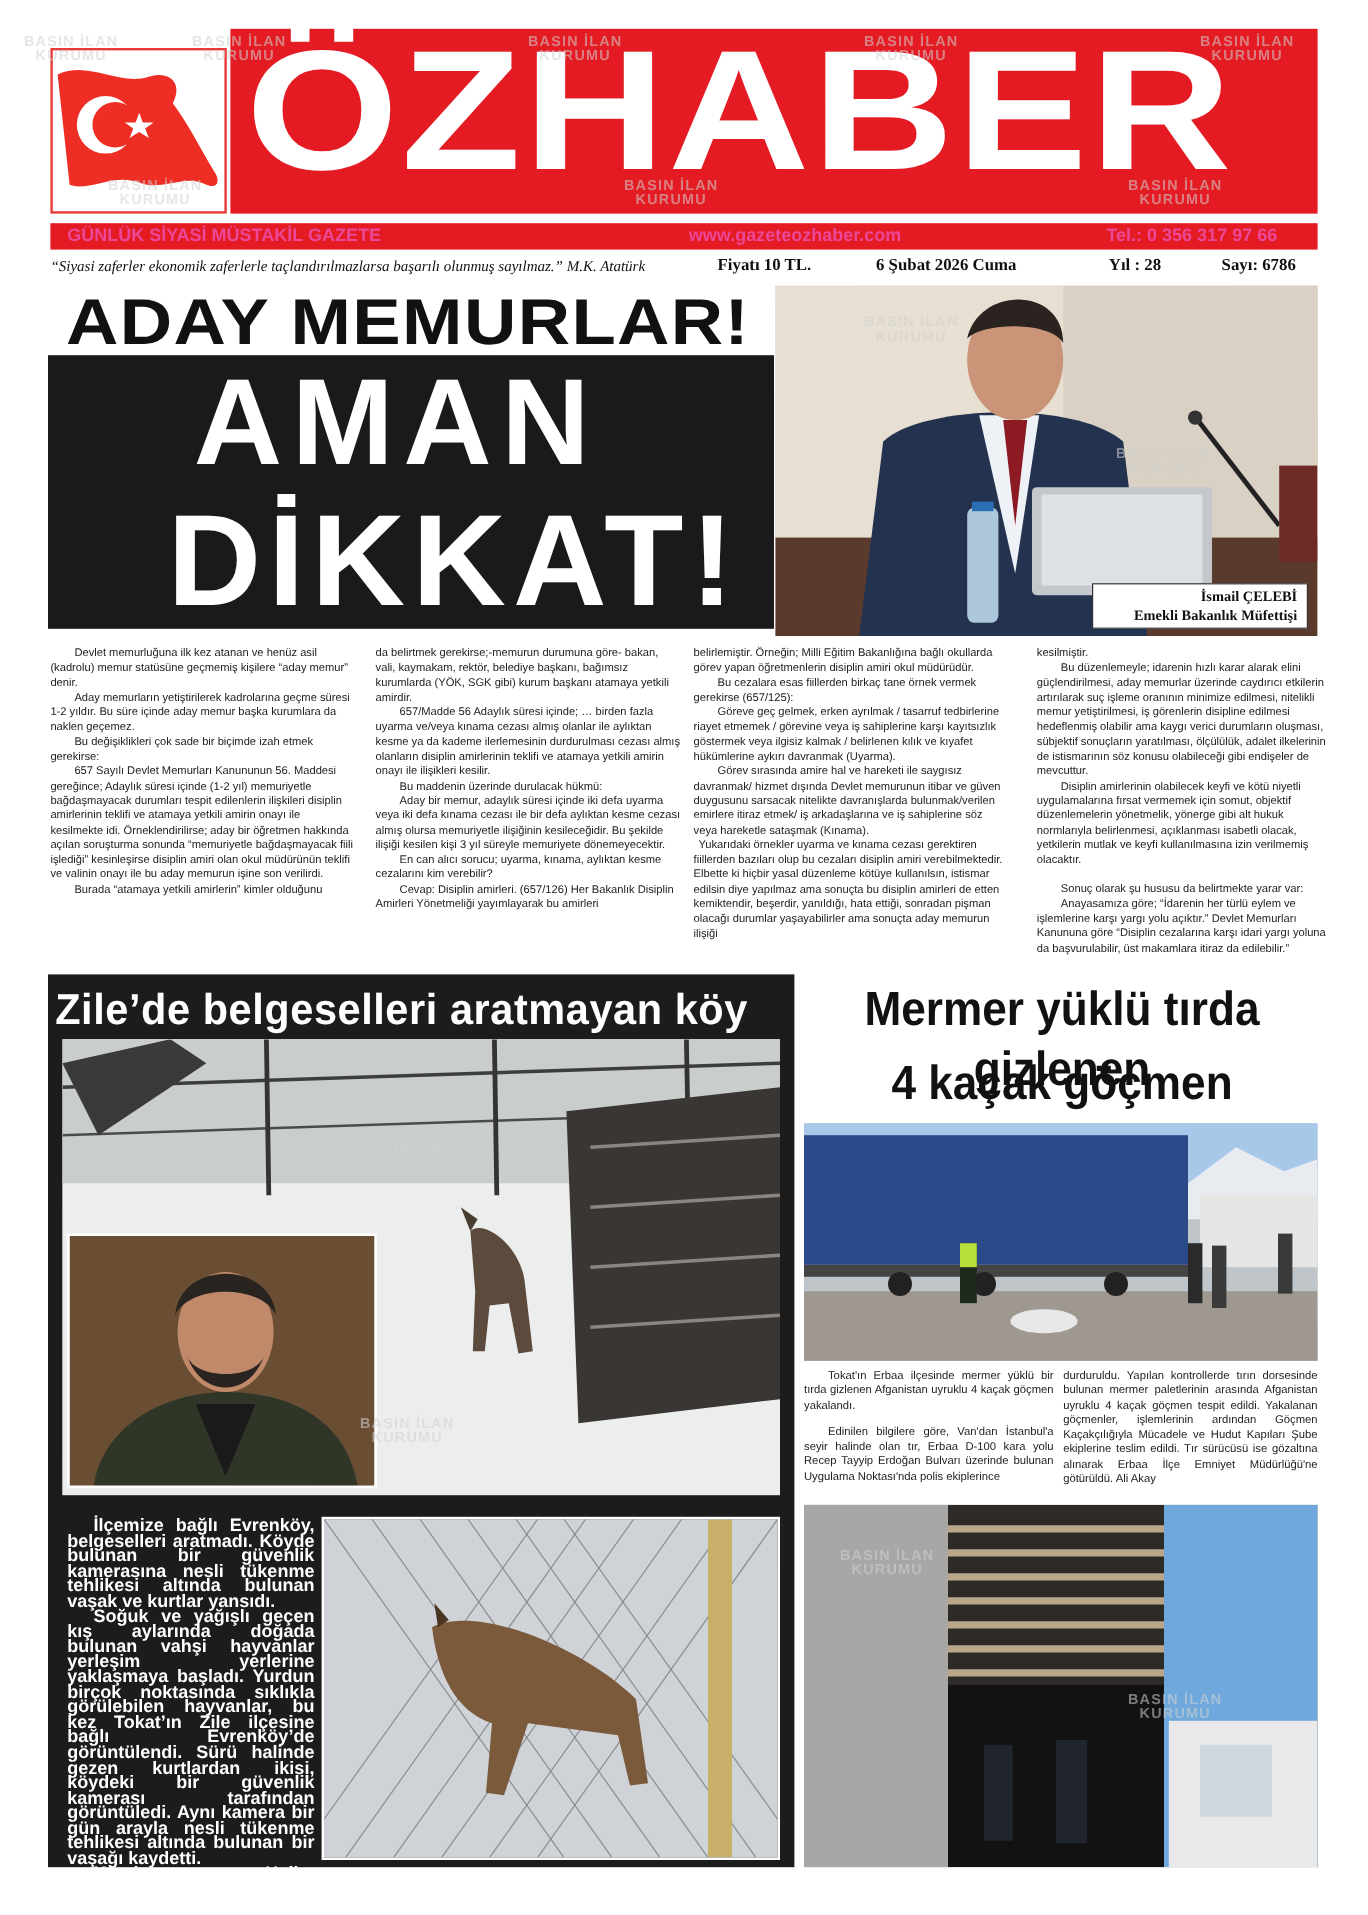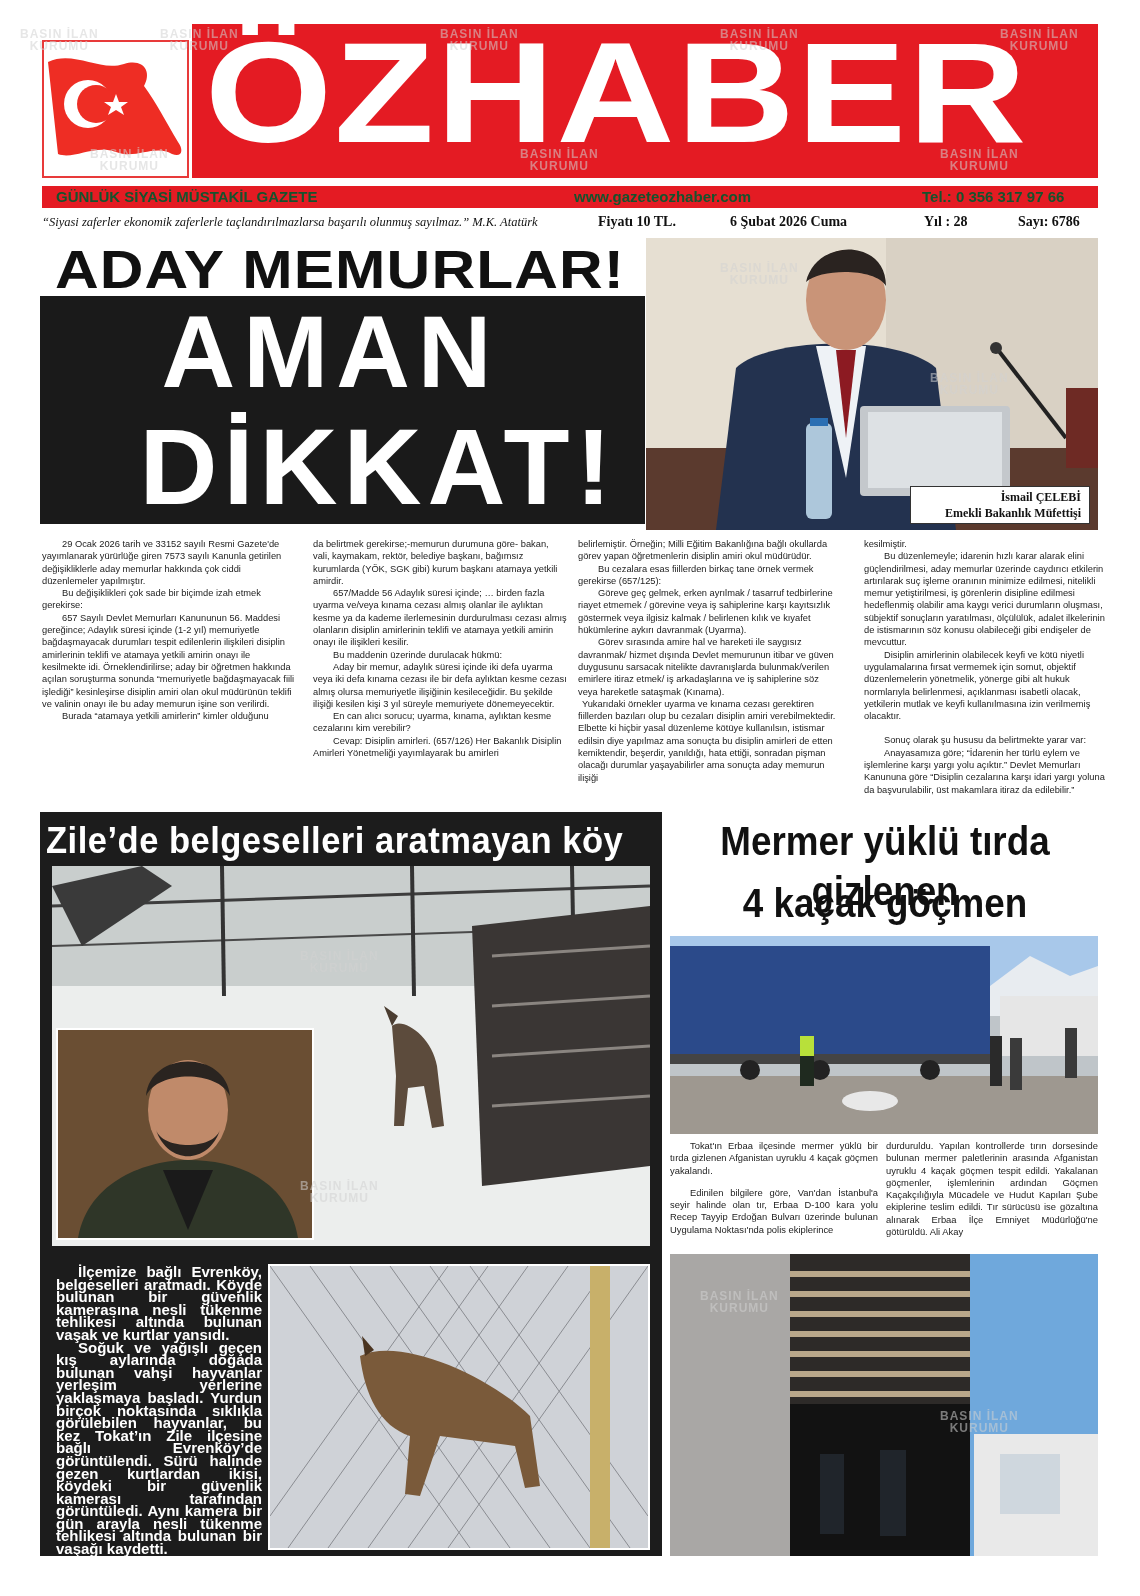--- a/index.html
+++ b/index.html
@@ -6,21 +6,21 @@
   html, body { width: 1140px; height: 1596px; background: #fff; overflow: hidden; }
   body { position: relative; font-family: "Liberation Sans", sans-serif; color: #111; }
 
   .abs { position: absolute; }
 
   
   #flag-box { left: 42px; top: 40px; width: 147px; height: 138px; border: 2px solid #e83a3a; background: #fff; }
   #masthead-red { left: 192px; top: 24px; width: 906px; height: 154px; background: #e41b23; }
   #logo-text { left: 205px; top: 22px; font-family: "Liberation Sans", sans-serif; font-weight: bold; font-size: 142px; color: #fff; letter-spacing: 2px; line-height: 1; transform: scaleX(1.15); transform-origin: left top; }
   #subbar { left: 42px; top: 186px; width: 1056px; height: 22px; background: #e41b23; }
-  .subbar-text { top: 188px; color: #14532d; font-weight: bold; font-size: 15px; line-height: 18px; text-align: center; }
+  .subbar-text { top: 188px; color: #ec4899; font-weight: bold; font-size: 15px; line-height: 18px; text-align: center; }
   #tagline { left: 42px; top: 215px; font-family: "Liberation Serif", serif; font-style: italic; font-size: 12.5px; }
   .meta { top: 214px; font-family: "Liberation Serif", serif; font-weight: bold; font-size: 14px; }
 
   
   #lead-head1 { left: 55px; top: 238px; font-weight: bold; font-size: 54px; letter-spacing: 1px; line-height: 62px; transform: scaleX(1.12); transform-origin: left top; }
   #lead-block { left: 40px; top: 296px; width: 605px; height: 228px; background: #1a1a1a; }
   #lead-head2 { left: 28px; top: 300px; width: 605px; text-align: center; color: #fff; font-weight: bold; font-size: 102px; line-height: 104px; letter-spacing: 8px; }
   #lead-head3 { left: 40px; top: 412px; width: 605px; text-align: center; color: #fff; font-weight: bold; font-size: 108px; line-height: 110px; letter-spacing: 6px; margin-left: 36px; }
 
   #lead-photo { left: 646px; top: 238px; width: 452px; height: 292px; background: linear-gradient(135deg, #e8e2d6 0%, #d8d0c2 45%, #b7a995 100%); overflow: hidden; }
@@ -97,21 +97,22 @@
     <circle cx="350" cy="110" r="6" fill="#333"></circle>
     <rect x="420" y="150" width="32" height="80" fill="#6e2a24"></rect>
   </svg>
 </div>
 <div id="author-box" class="abs">
   <div>İsmail ÇELEBİ</div>
   <div>Emekli Bakanlık Müfettişi</div>
 </div>
 
 <div class="col" style="left:42px; width:254px;">
-  <p>29 Ocak 2026 tarih ve 33152 sayılı Resmi Gazete'de yayımlanarak yürürlüğe giren 7573 sayılı Kanunla getirilen değişikliklerle aday memurlar hakkında çok ciddi düzenlemeler yapılmıştır.</p>
+  <p>Devlet memurluğuna ilk kez atanan ve henüz asil (kadrolu) memur statüsüne geçmemiş kişilere “aday memur” denir.</p>
+  <p>Aday memurların yetiştirilerek kadrolarına geçme süresi 1-2 yıldır. Bu süre içinde aday memur başka kurumlara da naklen geçemez.</p>
   <p>Bu değişiklikleri çok sade bir biçimde izah etmek gerekirse:</p>
   <p>657 Sayılı Devlet Memurları Kanununun 56. Maddesi gereğince; Adaylık süresi içinde (1-2 yıl) memuriyetle bağdaşmayacak durumları tespit edilenlerin ilişkileri disiplin amirlerinin teklifi ve atamaya yetkili amirin onayı ile kesilmekte idi. Örneklendirilirse; aday bir öğretmen hakkında açılan soruşturma sonunda “memuriyetle bağdaşmayacak fiili işlediği” kesinleşirse disiplin amiri olan okul müdürünün teklifi ve valinin onayı ile bu aday memurun işine son verilirdi.</p>
   <p>Burada “atamaya yetkili amirlerin” kimler olduğunu</p>
 </div>
 <div class="col" style="left:313px; width:254px;">
   <p style="text-indent:0">da belirtmek gerekirse;-memurun durumuna göre- bakan, vali, kaymakam, rektör, belediye başkanı, bağımsız kurumlarda (YÖK, SGK gibi) kurum başkanı atamaya yetkili amirdir.</p>
   <p>657/Madde 56 Adaylık süresi içinde; … birden fazla uyarma ve/veya kınama cezası almış olanlar ile aylıktan kesme ya da kademe ilerlemesinin durdurulması cezası almış olanların disiplin amirlerinin teklifi ve atamaya yetkili amirin onayı ile ilişikleri kesilir.</p>
   <p>Bu maddenin üzerinde durulacak hükmü:</p>
   <p>Aday bir memur, adaylık süresi içinde iki defa uyarma veya iki defa kınama cezası ile bir defa aylıktan kesme cezası almış olursa memuriyetle ilişiğinin kesileceğidir. Bu şekilde ilişiği kesilen kişi 3 yıl süreyle memuriyete dönemeyecektir.</p>
   <p>En can alıcı sorucu; uyarma, kınama, aylıktan kesme cezalarını kim verebilir?</p>

